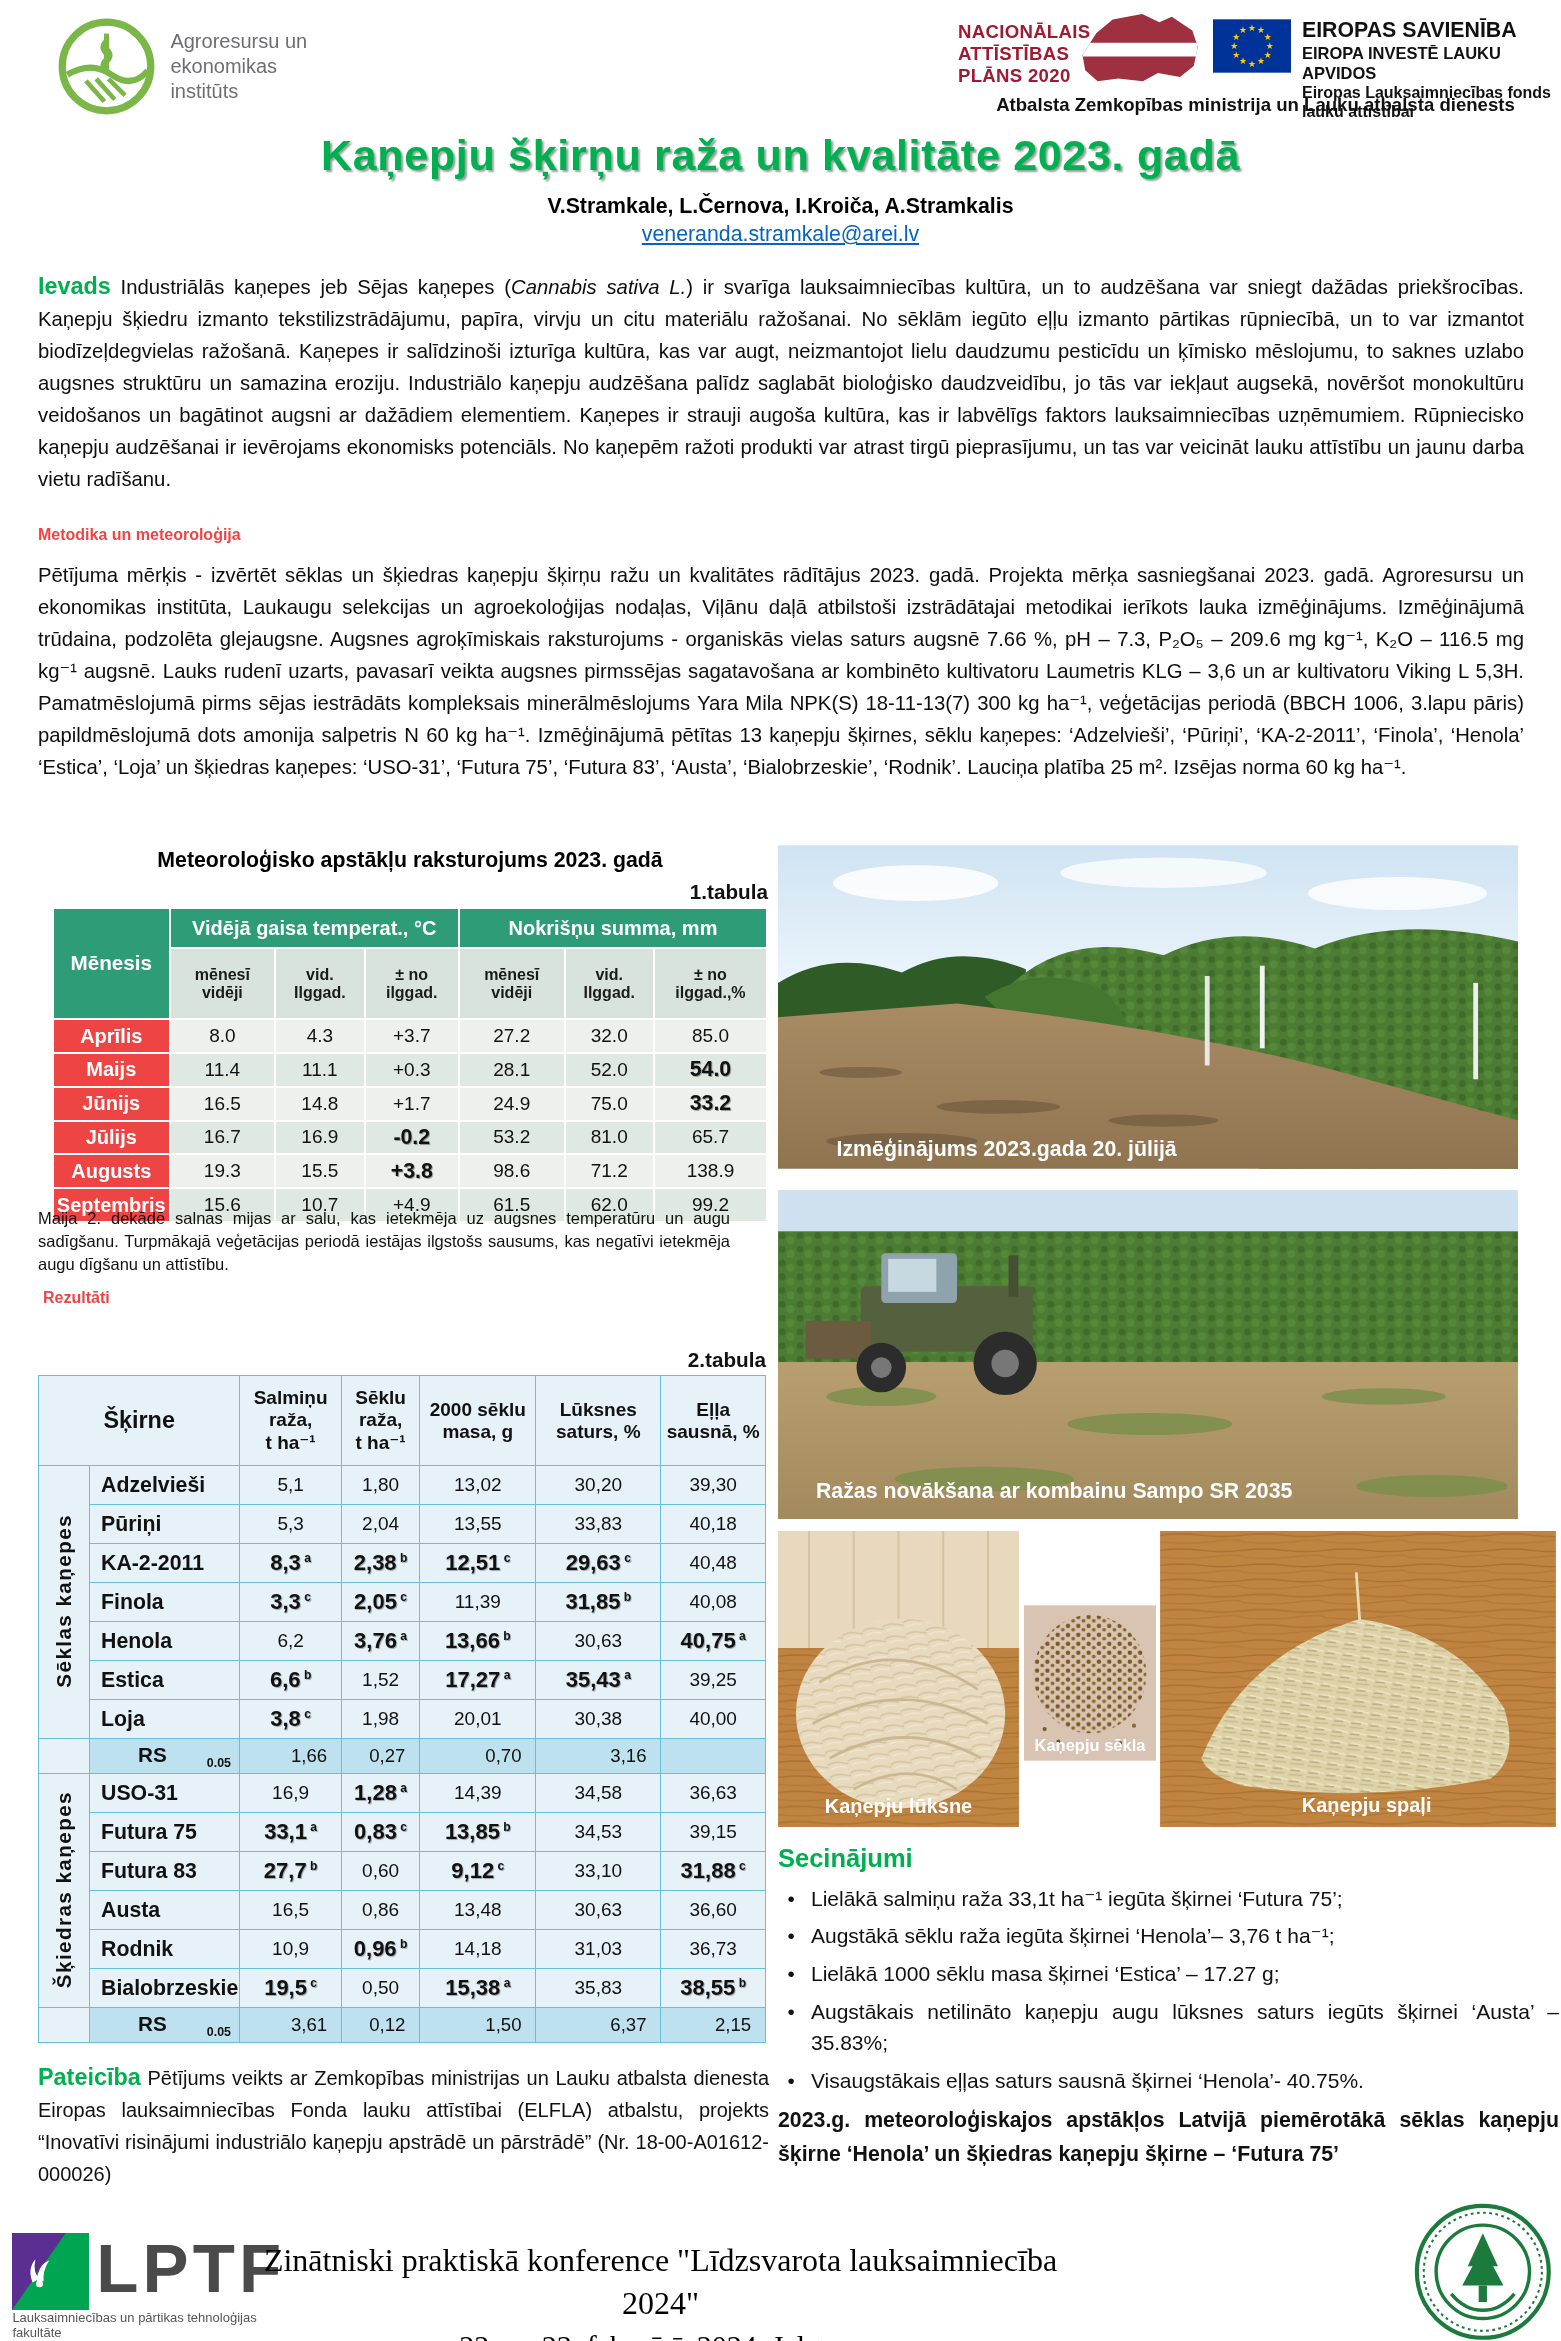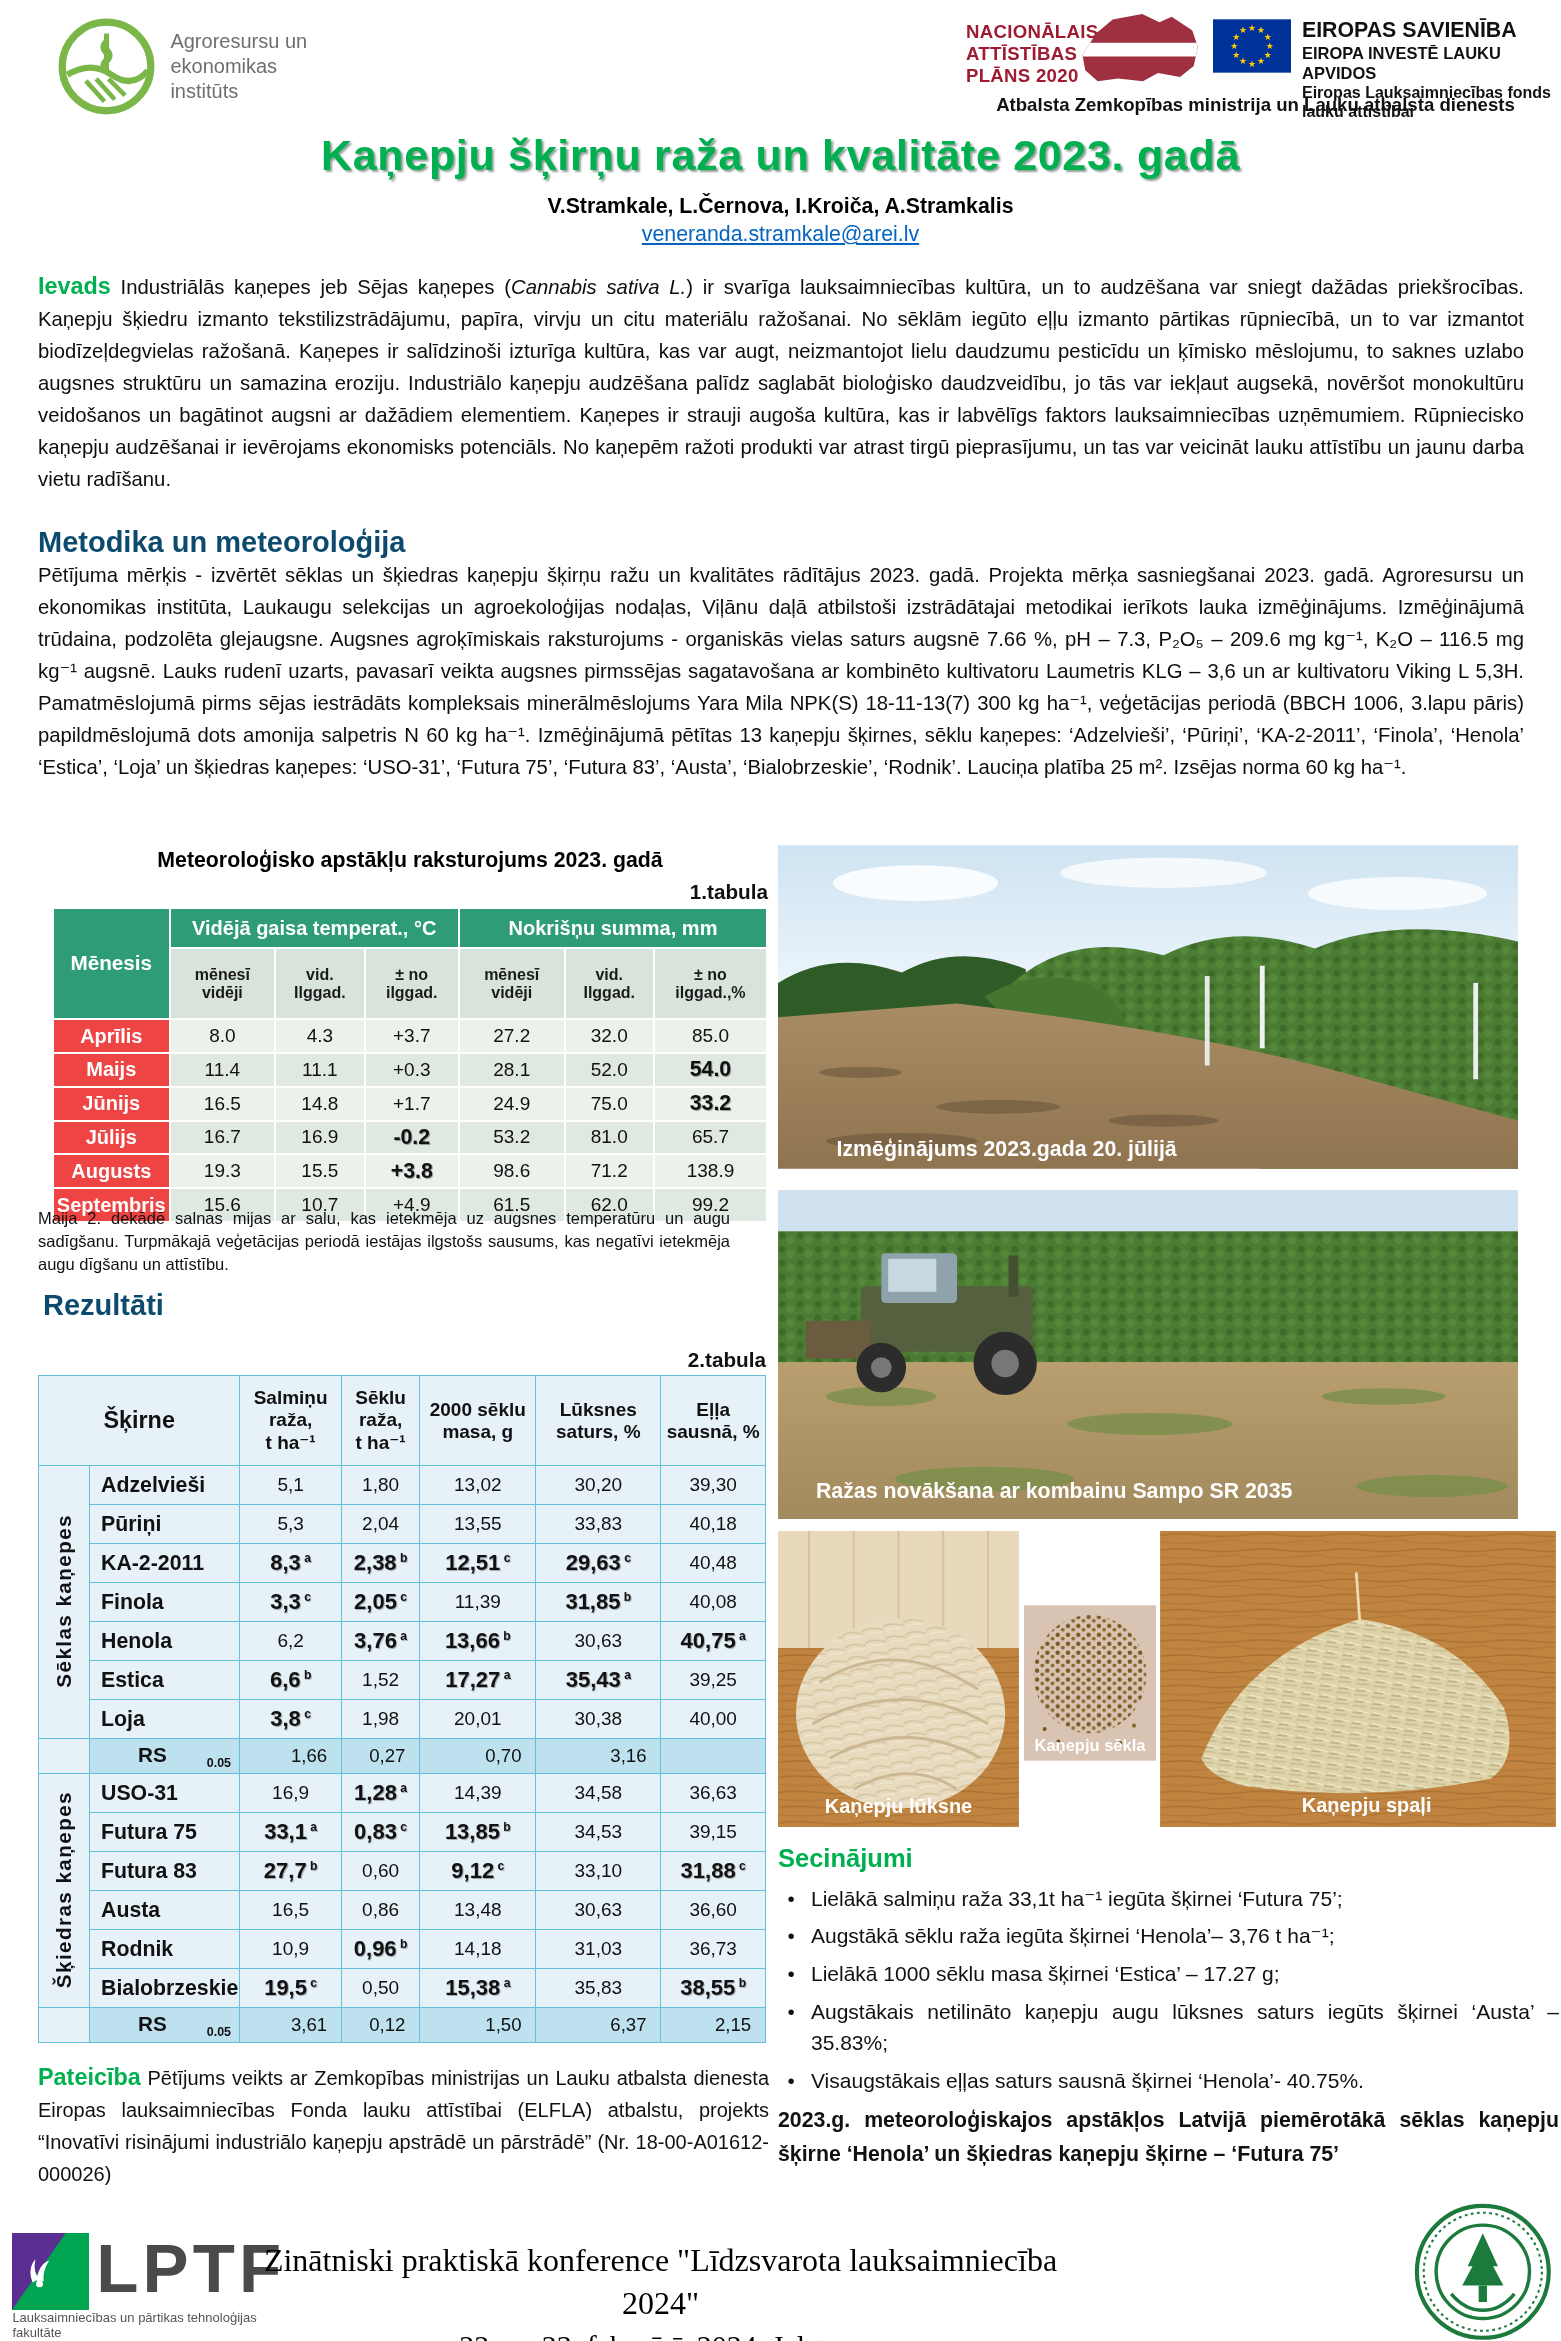--- a/index.html
+++ b/index.html
@@ -4,39 +4,39 @@
 <style>
   html,body{margin:0;padding:0;background:#888;}
   .page{position:relative;width:1561px;height:2342px;background:#ffffff;
         font-family:"Liberation Sans","DejaVu Sans",sans-serif;color:#111;overflow:hidden;margin:0 auto;}
   .abs{position:absolute;}
 
   
   .arei{left:55px;top:15px;display:flex;align-items:center;gap:12.4px;}
   .arei-text div{font-size:20px;line-height:25px;color:#6d6e71;}
   .nap{left:958px;top:20.7px;}
-  .nap div{font-size:18.6px;line-height:22px;font-weight:bold;color:#9E1B32;letter-spacing:0.3px;margin-left:8px;}
+  .nap div{font-size:18.6px;line-height:22px;font-weight:bold;color:#9E1B32;letter-spacing:0.3px;}
   .latvia{left:1077px;top:6.9px;}
   .euflag{left:1213px;top:19px;}
   .eutext{left:1302px;top:16.5px;}
   .eutext .l1{font-size:21.3px;font-weight:bold;line-height:26px;}
   .eutext .l2{font-size:16.5px;font-weight:bold;line-height:20.7px;}
   .eutext .l3{font-size:16px;font-weight:bold;line-height:18.6px;}
   .support{left:950px;top:94px;width:611px;text-align:center;font-size:18.6px;font-weight:bold;color:#111;}
 
   
   .title{left:0;top:131px;width:100%;text-align:center;font-size:43px;font-weight:bold;color:#00B050;
          text-shadow:2.1px 2.1px 2.1px rgba(110,130,120,0.75);letter-spacing:0.7px;}
   .authors{left:0;top:194px;width:100%;text-align:center;font-size:21.3px;font-weight:600;color:#000;}
   .email{left:0;top:222px;width:100%;text-align:center;font-size:21.3px;color:#0563C1;text-decoration:underline;}
 
   
   .body-text{font-size:20.3px;line-height:32px;text-align:justify;color:#0d0d0d;}
   .lead{color:#00B050;font-weight:bold;font-size:23.4px;}
-  .green-h{font-size:29px;font-weight:bold;color:#0c4a6e;}
+  .green-h{font-size:16px;font-weight:bold;color:#ef4444;}
   .ital{font-style:italic;}
   .ievads{left:38px;top:270px;width:1486px;}
   .metodika-h{left:38px;top:526px;}
   .metodika{left:38px;top:559px;width:1486px;}
 
   
   .t1-wrap{left:52px;top:848px;width:716px;}
   .t1-title{text-align:center;font-weight:bold;font-size:21.3px;color:#000;}
   .t1-tag{text-align:right;font-weight:bold;font-size:20.7px;margin-top:6.9px;}
   table.t1{border-collapse:separate;border-spacing:2.8px;width:100%;margin-top:2.8px;}

